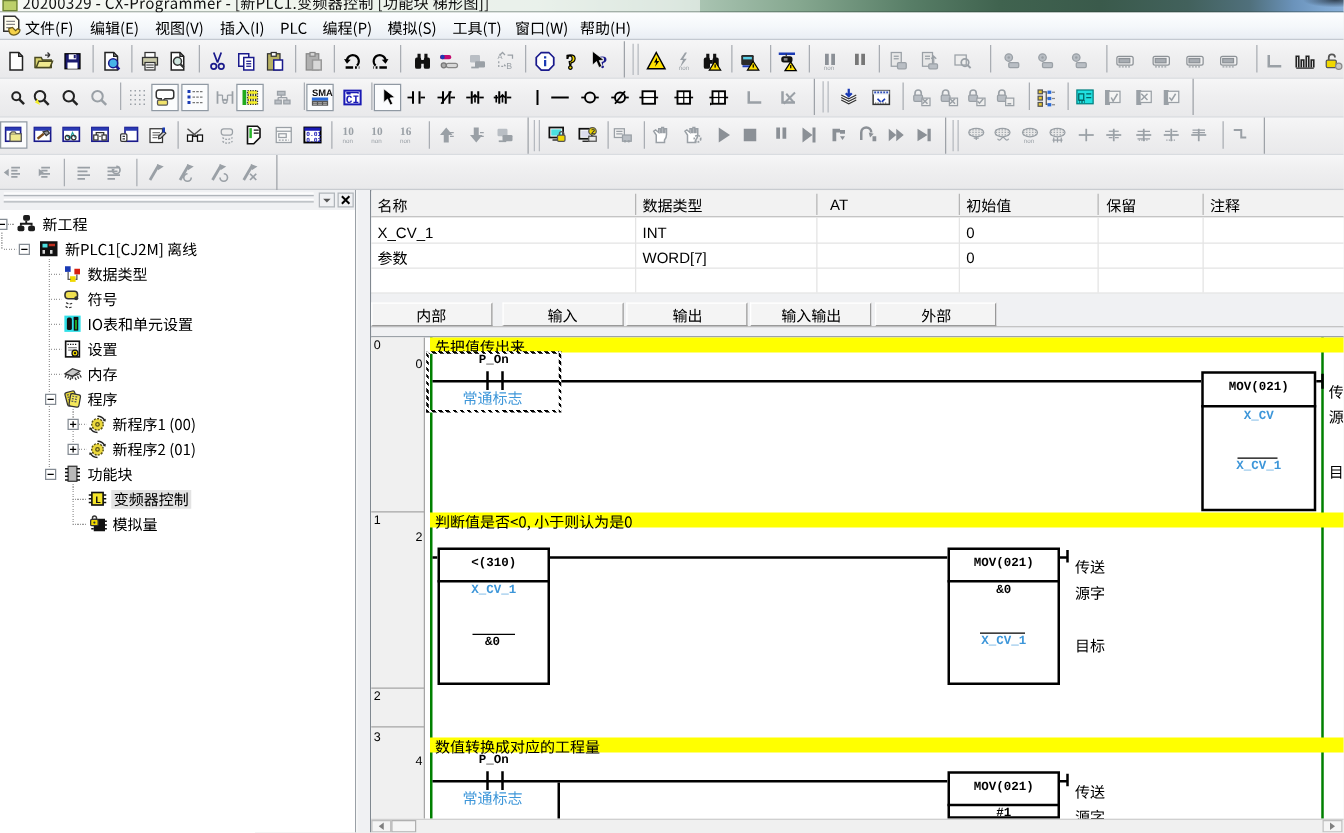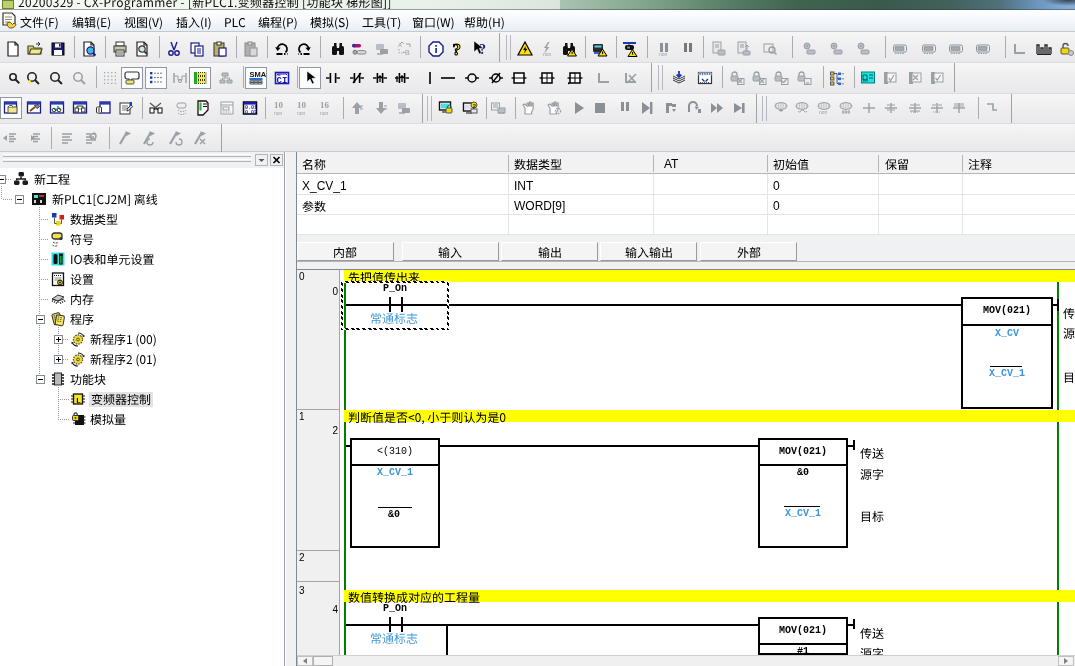--- a/index.html
+++ b/index.html
@@ -993,21 +993,21 @@
 <div style="left:962px;top:174px;width:1px;height:60px;background:#e4e4e4"></div>
 <div style="left:297px;top:194px;width:778px;height:1px;background:#e4e4e4"></div>
 <div style="left:297px;top:214px;width:778px;height:1px;background:#e4e4e4"></div>
 <div style="left:297px;top:234px;width:778px;height:1px;background:#e4e4e4"></div>
 <span style="left:302px;top:179px;font-size:12px">X_CV_1</span>
 <span style="left:514px;top:179px;font-size:12px">INT</span>
 <span style="left:773px;top:179px;font-size:12px">0</span>
 <svg class="t" style="left:302px;top:199px" width="25" height="16">
       <path transform="translate(0,12)" fill="#000" d="M6.6 -4.8C5.8 -4.2 4.2 -3.7 3 -3.4C3.3 -3.2 3.5 -3 3.6 -2.8C4.8 -3.1 6.4 -3.7 7.3 -4.4ZM7.6 -3.4C6.6 -2.6 4.6 -2 2.9 -1.7C3 -1.5 3.3 -1.2 3.4 -1C5.2 -1.4 7.2 -2.1 8.4 -3ZM9.1 -2.1C7.8 -0.8 5.1 -0.1 2.1 0.2C2.3 0.4 2.5 0.7 2.6 1C5.6 0.6 8.4 -0.2 9.9 -1.7ZM2.1 -7.1C2.4 -7.2 2.8 -7.2 4.8 -7.3C4.7 -6.9 4.5 -6.6 4.3 -6.2H0.6V-5.4H3.7C2.8 -4.4 1.7 -3.6 0.5 -3C0.7 -2.9 1 -2.5 1.2 -2.3C2.6 -3 3.9 -4.1 4.8 -5.4H7.3C8.2 -4.1 9.6 -3 11 -2.4C11.1 -2.6 11.4 -3 11.6 -3.1C10.4 -3.6 9.1 -4.4 8.3 -5.4H11.4V-6.2H5.3C5.5 -6.6 5.7 -7 5.9 -7.4L9.2 -7.5C9.5 -7.3 9.8 -7 10 -6.8L10.7 -7.3C10.1 -8 8.7 -9 7.6 -9.7L6.9 -9.3C7.4 -9 7.9 -8.6 8.4 -8.2L3.7 -8.1C4.5 -8.5 5.3 -9.1 6 -9.7L5.2 -10.1C4.3 -9.3 3.1 -8.5 2.7 -8.3C2.4 -8.1 2.1 -8 1.9 -8C2 -7.7 2.1 -7.3 2.1 -7.1Z M17.3 -9.9C17.1 -9.4 16.7 -8.7 16.4 -8.3L17 -8C17.3 -8.4 17.7 -9 18.1 -9.5ZM13.1 -9.5C13.4 -9 13.7 -8.4 13.8 -7.9L14.5 -8.2C14.4 -8.7 14.1 -9.3 13.7 -9.8ZM16.9 -3.1C16.6 -2.5 16.3 -2 15.8 -1.5C15.3 -1.7 14.9 -2 14.4 -2.2C14.6 -2.4 14.8 -2.8 15 -3.1ZM13.3 -1.8C13.9 -1.6 14.6 -1.3 15.2 -1C14.4 -0.4 13.5 -0.1 12.5 0.2C12.6 0.3 12.8 0.6 12.9 0.9C14 0.6 15 0.1 15.9 -0.6C16.3 -0.4 16.7 -0.1 16.9 0.1L17.5 -0.5C17.2 -0.7 16.9 -0.9 16.5 -1.1C17.1 -1.8 17.6 -2.7 17.9 -3.7L17.4 -3.9L17.3 -3.9H15.3L15.6 -4.5L14.8 -4.6C14.7 -4.4 14.6 -4.1 14.5 -3.9H12.8V-3.1H14.1C13.8 -2.6 13.6 -2.2 13.3 -1.8ZM15.1 -10.1V-7.8H12.6V-7.1H14.8C14.2 -6.3 13.3 -5.6 12.5 -5.2C12.6 -5.1 12.9 -4.7 13 -4.5C13.7 -4.9 14.5 -5.6 15.1 -6.3V-4.8H15.9V-6.5C16.5 -6.1 17.2 -5.5 17.5 -5.2L18 -5.9C17.7 -6.1 16.7 -6.7 16.1 -7.1H18.4V-7.8H15.9V-10.1ZM19.5 -10C19.2 -7.9 18.7 -5.9 17.8 -4.6C18 -4.5 18.3 -4.2 18.5 -4C18.8 -4.5 19 -5 19.3 -5.6C19.5 -4.4 19.9 -3.3 20.3 -2.4C19.7 -1.2 18.7 -0.4 17.4 0.3C17.6 0.4 17.8 0.8 17.9 1C19.1 0.3 20.1 -0.5 20.8 -1.5C21.4 -0.5 22.1 0.3 23.1 0.9C23.2 0.6 23.5 0.3 23.7 0.1C22.7 -0.4 21.9 -1.3 21.3 -2.4C21.9 -3.6 22.3 -5.1 22.6 -6.9H23.4V-7.8H20C20.1 -8.4 20.3 -9.1 20.4 -9.9ZM21.7 -6.9C21.5 -5.5 21.2 -4.3 20.8 -3.3C20.3 -4.4 20 -5.6 19.8 -6.9Z"></path>
     </svg>
-<span style="left:514px;top:199px;font-size:12px">WORD[9]</span>
+<span style="left:514px;top:199px;font-size:12px">WORD[7]</span>
 <span style="left:773px;top:199px;font-size:12px">0</span>
 <div style="left:297px;top:235px;width:778px;height:27px;background:#f0f1f3"></div>
 <div style="left:296.5px;top:242px;width:97px;height:19px;background:#f4f4f4;border:1px solid #999;border-top-color:#fff;border-left-color:#fff"></div>
 <svg class="t" style="left:333.0px;top:245px" width="25" height="16">
       <path transform="translate(0,12)" fill="#000" d="M1.2 -8V1H2.1V-7.1H5.5C5.5 -5.6 5 -3.6 2.4 -2.1C2.6 -2 2.9 -1.7 3 -1.5C4.7 -2.4 5.5 -3.6 6 -4.7C7.1 -3.7 8.3 -2.4 8.9 -1.6L9.6 -2.2C8.9 -3.1 7.4 -4.5 6.3 -5.6C6.4 -6.1 6.4 -6.6 6.5 -7.1H9.9V-0.2C9.9 -0 9.9 0 9.6 0.1C9.4 0.1 8.6 0.1 7.7 0C7.9 0.3 8 0.7 8.1 0.9C9.1 0.9 9.9 0.9 10.3 0.8C10.7 0.6 10.8 0.4 10.8 -0.2V-8H6.5V-10.1H5.6V-8Z M13.7 -7.5C14 -6.9 14.3 -6 14.4 -5.5L15.3 -5.7C15.2 -6.3 14.8 -7.1 14.5 -7.7ZM19.5 -9.4V0.9H20.3V-8.6H22.3C21.9 -7.7 21.5 -6.4 21 -5.4C22.1 -4.3 22.4 -3.4 22.4 -2.7C22.4 -2.2 22.3 -1.9 22.1 -1.7C21.9 -1.6 21.8 -1.6 21.6 -1.6C21.3 -1.6 21 -1.6 20.7 -1.6C20.8 -1.4 20.9 -1 20.9 -0.8C21.3 -0.7 21.6 -0.7 21.9 -0.8C22.2 -0.8 22.5 -0.9 22.7 -1C23.1 -1.3 23.2 -1.9 23.2 -2.6C23.2 -3.4 23 -4.4 21.9 -5.5C22.4 -6.6 23 -8 23.4 -9.1L22.8 -9.5L22.6 -9.4ZM15 -9.9C15.1 -9.5 15.3 -9.1 15.5 -8.7H13V-7.8H18.6V-8.7H16.4C16.3 -9.1 16 -9.7 15.8 -10.1ZM17.2 -7.8C17 -7.1 16.6 -6.1 16.3 -5.4H12.6V-4.6H18.9V-5.4H17.2C17.5 -6 17.8 -6.9 18.1 -7.6ZM13.3 -3.5V0.9H14.2V0.3H17.4V0.8H18.3V-3.5ZM14.2 -0.5V-2.7H17.4V-0.5Z"></path>
     </svg>
 <div style="left:401.5px;top:242px;width:97px;height:19px;background:#f4f4f4;border:1px solid #999;border-top-color:#fff;border-left-color:#fff"></div>
 <svg class="t" style="left:438.0px;top:245px" width="25" height="16">
       <path transform="translate(0,12)" fill="#000" d="M8.8 -5.4V-1H9.5V-5.4ZM10.3 -5.8V-0.1C10.3 0.1 10.3 0.1 10.2 0.1C10 0.1 9.5 0.1 9 0.1C9.1 0.3 9.2 0.6 9.2 0.9C9.9 0.9 10.4 0.8 10.7 0.7C11 0.6 11.1 0.4 11.1 -0.1V-5.8ZM0.9 -4C0.9 -4.1 1.3 -4.1 1.7 -4.1H2.6V-2.5C1.8 -2.3 1.1 -2.1 0.5 -2L0.7 -1.2L2.6 -1.6V0.9H3.4V-1.8L4.4 -2.1L4.3 -2.9L3.4 -2.7V-4.1H4.4V-5H3.4V-6.8H2.6V-5H1.6C1.9 -5.8 2.2 -6.8 2.4 -7.8H4.4V-8.6H2.6C2.7 -9.1 2.8 -9.5 2.8 -9.9L2 -10.1C1.9 -9.6 1.9 -9.1 1.8 -8.6H0.6V-7.8H1.6C1.4 -6.8 1.2 -6 1.1 -5.7C0.9 -5.2 0.8 -4.8 0.6 -4.7C0.7 -4.5 0.8 -4.1 0.9 -4ZM7.9 -10.1C7.1 -8.9 5.6 -7.7 4.2 -7C4.4 -6.8 4.6 -6.5 4.8 -6.3C5.1 -6.5 5.4 -6.7 5.7 -6.9V-6.4H10.2V-7C10.5 -6.8 10.8 -6.6 11.1 -6.4C11.2 -6.7 11.5 -7 11.7 -7.2C10.4 -7.7 9.3 -8.4 8.4 -9.4L8.6 -9.8ZM6.1 -7.1C6.7 -7.6 7.4 -8.2 7.9 -8.8C8.5 -8.1 9.2 -7.6 9.9 -7.1ZM7.4 -4.9V-3.9H5.7V-4.9ZM5 -5.6V0.9H5.7V-1.6H7.4V0C7.4 0.1 7.3 0.1 7.2 0.2C7.1 0.2 6.8 0.2 6.4 0.1C6.6 0.4 6.6 0.7 6.7 0.9C7.2 0.9 7.6 0.9 7.8 0.8C8.1 0.6 8.1 0.4 8.1 0V-5.6ZM5.7 -3.2H7.4V-2.2H5.7Z M15.5 -9.1C16.3 -8.5 16.9 -7.8 17.5 -7.1C16.7 -3.7 15.2 -1.2 12.5 0.2C12.7 0.3 13.2 0.7 13.3 0.9C15.8 -0.5 17.3 -2.7 18.2 -5.9C19.5 -3.5 20.4 -0.7 23.1 0.8C23.2 0.6 23.4 0.1 23.6 -0.2C19.6 -2.6 19.9 -7.1 16.1 -9.8Z"></path>
     </svg>
@@ -1076,21 +1076,21 @@
     </svg>
 <svg class="t" style="left:1063px;top:326px" width="25" height="16">
       <path transform="translate(0,12)" fill="#000" d="M6.4 -4.9H10.1V-3.8H6.4ZM6.4 -6.6H10.1V-5.6H6.4ZM6.1 -2.5C5.7 -1.7 5.2 -0.8 4.6 -0.2C4.8 -0.1 5.2 0.1 5.3 0.2C5.9 -0.4 6.5 -1.4 6.9 -2.2ZM9.5 -2.3C9.9 -1.5 10.5 -0.5 10.8 0.1L11.6 -0.3C11.3 -0.8 10.7 -1.8 10.2 -2.6ZM1 -9.3C1.7 -8.9 2.6 -8.3 3 -7.9L3.6 -8.7C3.1 -9 2.2 -9.6 1.6 -9.9ZM0.5 -6.1C1.1 -5.7 2 -5.1 2.5 -4.8L3 -5.5C2.5 -5.9 1.6 -6.4 1 -6.7ZM0.7 0.3 1.5 0.8C2.1 -0.3 2.8 -1.8 3.3 -3.1L2.5 -3.6C2 -2.2 1.2 -0.6 0.7 0.3ZM4.1 -9.5V-6.2C4.1 -4.2 3.9 -1.5 2.6 0.4C2.8 0.5 3.2 0.8 3.3 0.9C4.7 -1.1 4.9 -4.1 4.9 -6.2V-8.7H11.4V-9.5ZM7.8 -8.5C7.7 -8.2 7.6 -7.7 7.5 -7.3H5.6V-3.1H7.8V0C7.8 0.1 7.7 0.2 7.6 0.2C7.4 0.2 6.9 0.2 6.3 0.2C6.5 0.4 6.6 0.7 6.6 0.9C7.4 1 7.9 1 8.2 0.8C8.6 0.7 8.7 0.5 8.7 0V-3.1H11V-7.3H8.3C8.5 -7.6 8.6 -8 8.8 -8.3Z M17.5 -4.4V-3.6H12.8V-2.7H17.5V-0.2C17.5 0 17.5 0.1 17.2 0.1C17 0.1 16.2 0.1 15.4 0C15.6 0.3 15.8 0.7 15.8 0.9C16.8 0.9 17.5 0.9 17.9 0.8C18.3 0.6 18.5 0.4 18.5 -0.1V-2.7H23.2V-3.6H18.5V-4C19.5 -4.6 20.6 -5.4 21.3 -6.2L20.7 -6.7L20.5 -6.6H14.8V-5.8H19.6C19 -5.2 18.2 -4.7 17.5 -4.4ZM17.1 -9.9C17.3 -9.6 17.5 -9.2 17.7 -8.8H13V-6.3H13.8V-8H22.1V-6.3H23V-8.8H18.8C18.6 -9.2 18.3 -9.8 18 -10.2Z"></path>
     </svg>
 <svg class="t" style="left:1063px;top:370px" width="25" height="16">
       <path transform="translate(0,12)" fill="#000" d="M2.8 -5.6H9.1V-3.7H2.8ZM2.8 -6.5V-8.4H9.1V-6.5ZM2.8 -2.8H9.1V-0.8H2.8ZM1.9 -9.3V0.9H2.8V0.1H9.1V0.9H10V-9.3Z M17.6 -9.2V-8.3H22.8V-9.2ZM21.3 -3.9C21.9 -2.7 22.5 -1.1 22.7 -0.2L23.5 -0.5C23.3 -1.4 22.7 -3 22.1 -4.1ZM17.9 -4.1C17.6 -2.8 17 -1.5 16.4 -0.7C16.6 -0.6 16.9 -0.3 17.1 -0.2C17.7 -1.1 18.3 -2.5 18.7 -3.9ZM17.1 -6.3V-5.4H19.6V-0.2C19.6 -0.1 19.6 -0 19.4 0C19.2 0 18.7 0 18.1 -0C18.2 0.3 18.3 0.6 18.3 0.9C19.2 0.9 19.7 0.9 20.1 0.7C20.4 0.6 20.5 0.3 20.5 -0.2V-5.4H23.5V-6.3ZM14.4 -10.1V-7.5H12.6V-6.7H14.2C13.8 -5.2 13.1 -3.5 12.3 -2.6C12.5 -2.4 12.7 -2 12.8 -1.7C13.4 -2.5 14 -3.8 14.4 -5.1V0.9H15.3V-5.3C15.7 -4.7 16.2 -4 16.4 -3.6L16.9 -4.3C16.7 -4.7 15.7 -6 15.3 -6.4V-6.7H16.9V-7.5H15.3V-10.1Z"></path>
     </svg>
 <div style="left:346px;top:445px;width:4px;height:2px;background:#000"></div>
 <div style="left:350px;top:438px;width:90px;height:110px;background:#fff;border:2px solid #000"></div>
 <div style="left:350px;top:464px;width:90px;height:2px;background:#000"></div>
-<span style="left:395.0px;top:446px;font-size:10px;color:#000;font-weight:normal;font-family:'Liberation Mono',monospace;transform:translateX(-50%);white-space:pre">&lt;(310)</span>
+<span style="left:395.0px;top:446px;font-size:10px;color:#000;font-weight:bold;font-family:'Liberation Mono',monospace;transform:translateX(-50%);white-space:pre">&lt;(310)</span>
 <span style="left:395px;top:467px;font-size:10px;color:#3d96d9;font-weight:bold;font-family:'Liberation Mono',monospace;transform:translateX(-50%);white-space:pre">X_CV_1</span>
 <div style="left:378px;top:507px;width:34px;height:1px;background:#000"></div>
 <span style="left:394px;top:509px;font-size:10px;color:#000;font-weight:bold;font-family:'Liberation Mono',monospace;transform:translateX(-50%);white-space:pre">&amp;0</span>
 <div style="left:440px;top:445px;width:318px;height:2px;background:#000"></div>
 <div style="left:758px;top:438px;width:90px;height:110px;background:#fff;border:2px solid #000"></div>
 <div style="left:758px;top:464px;width:90px;height:2px;background:#000"></div>
 <span style="left:803.0px;top:446px;font-size:10px;color:#000;font-weight:bold;font-family:'Liberation Mono',monospace;transform:translateX(-50%);white-space:pre">MOV(021)</span>
 <span style="left:803px;top:467px;font-size:10px;color:#000;font-weight:bold;font-family:'Liberation Mono',monospace;transform:translateX(-50%);white-space:pre">&amp;0</span>
 <div style="left:784px;top:506px;width:36px;height:1px;background:#000"></div>
 <span style="left:803px;top:508px;font-size:10px;color:#3d96d9;font-weight:bold;font-family:'Liberation Mono',monospace;transform:translateX(-50%);white-space:pre">X_CV_1</span>

